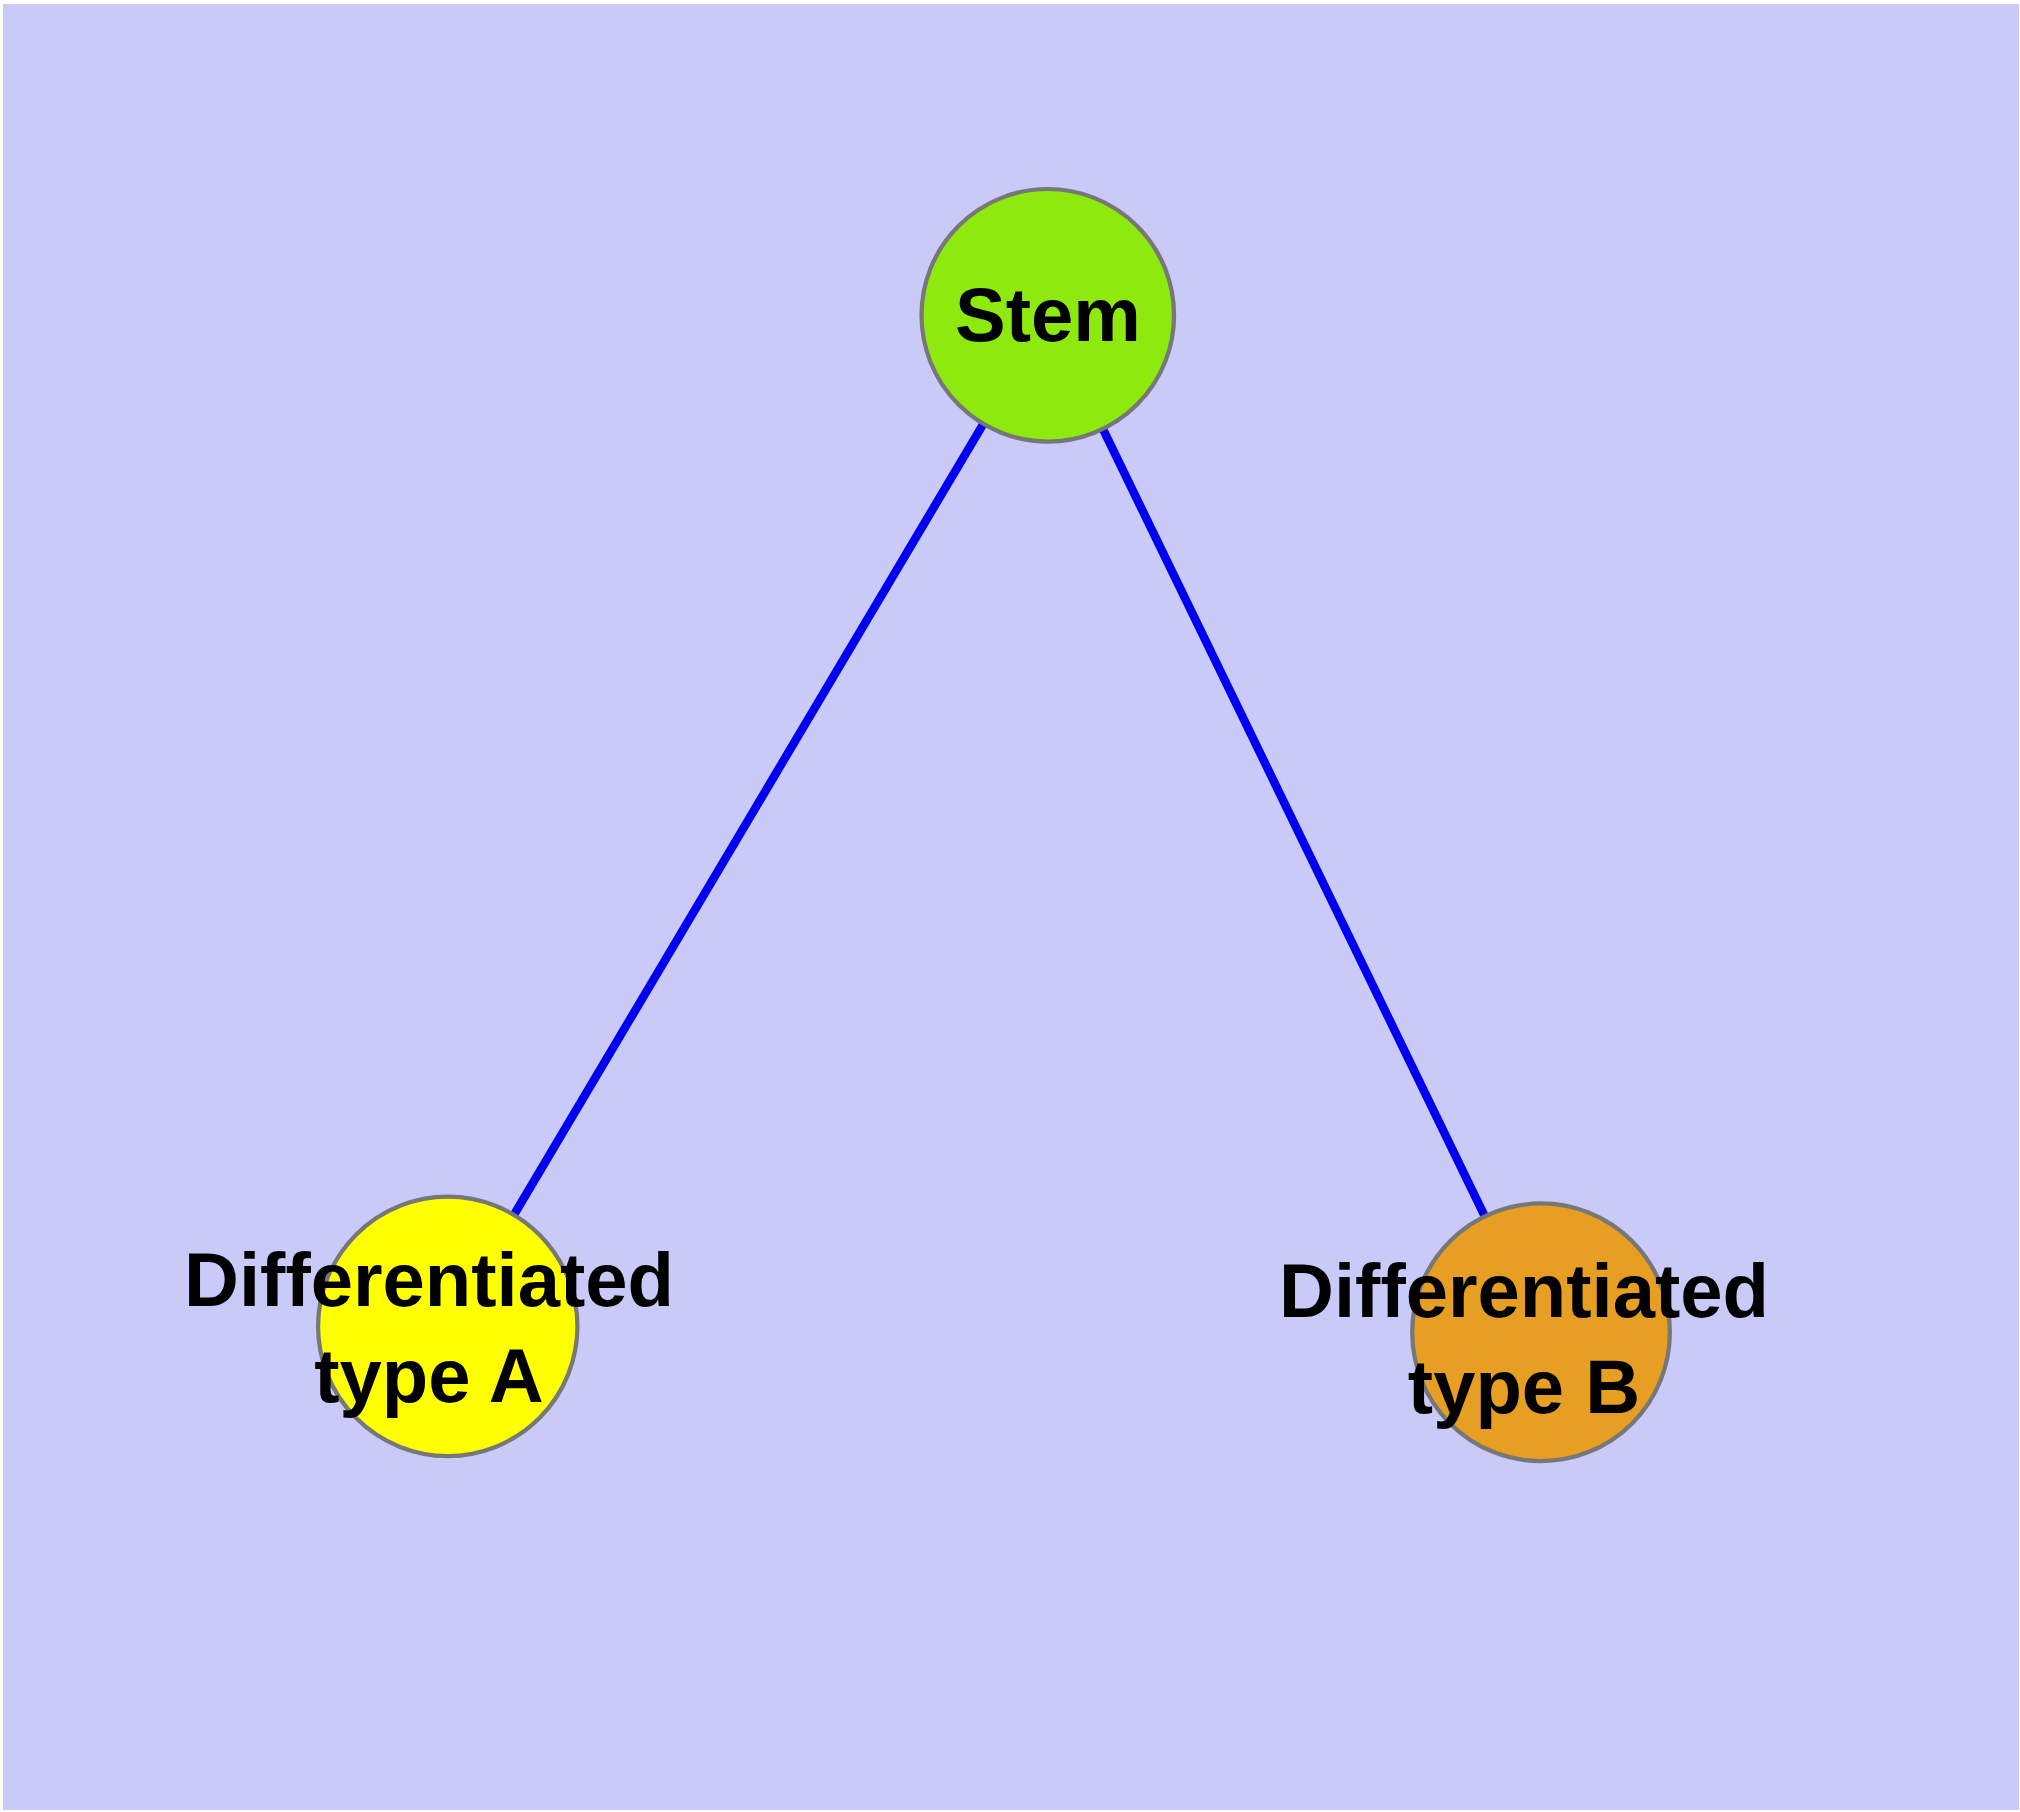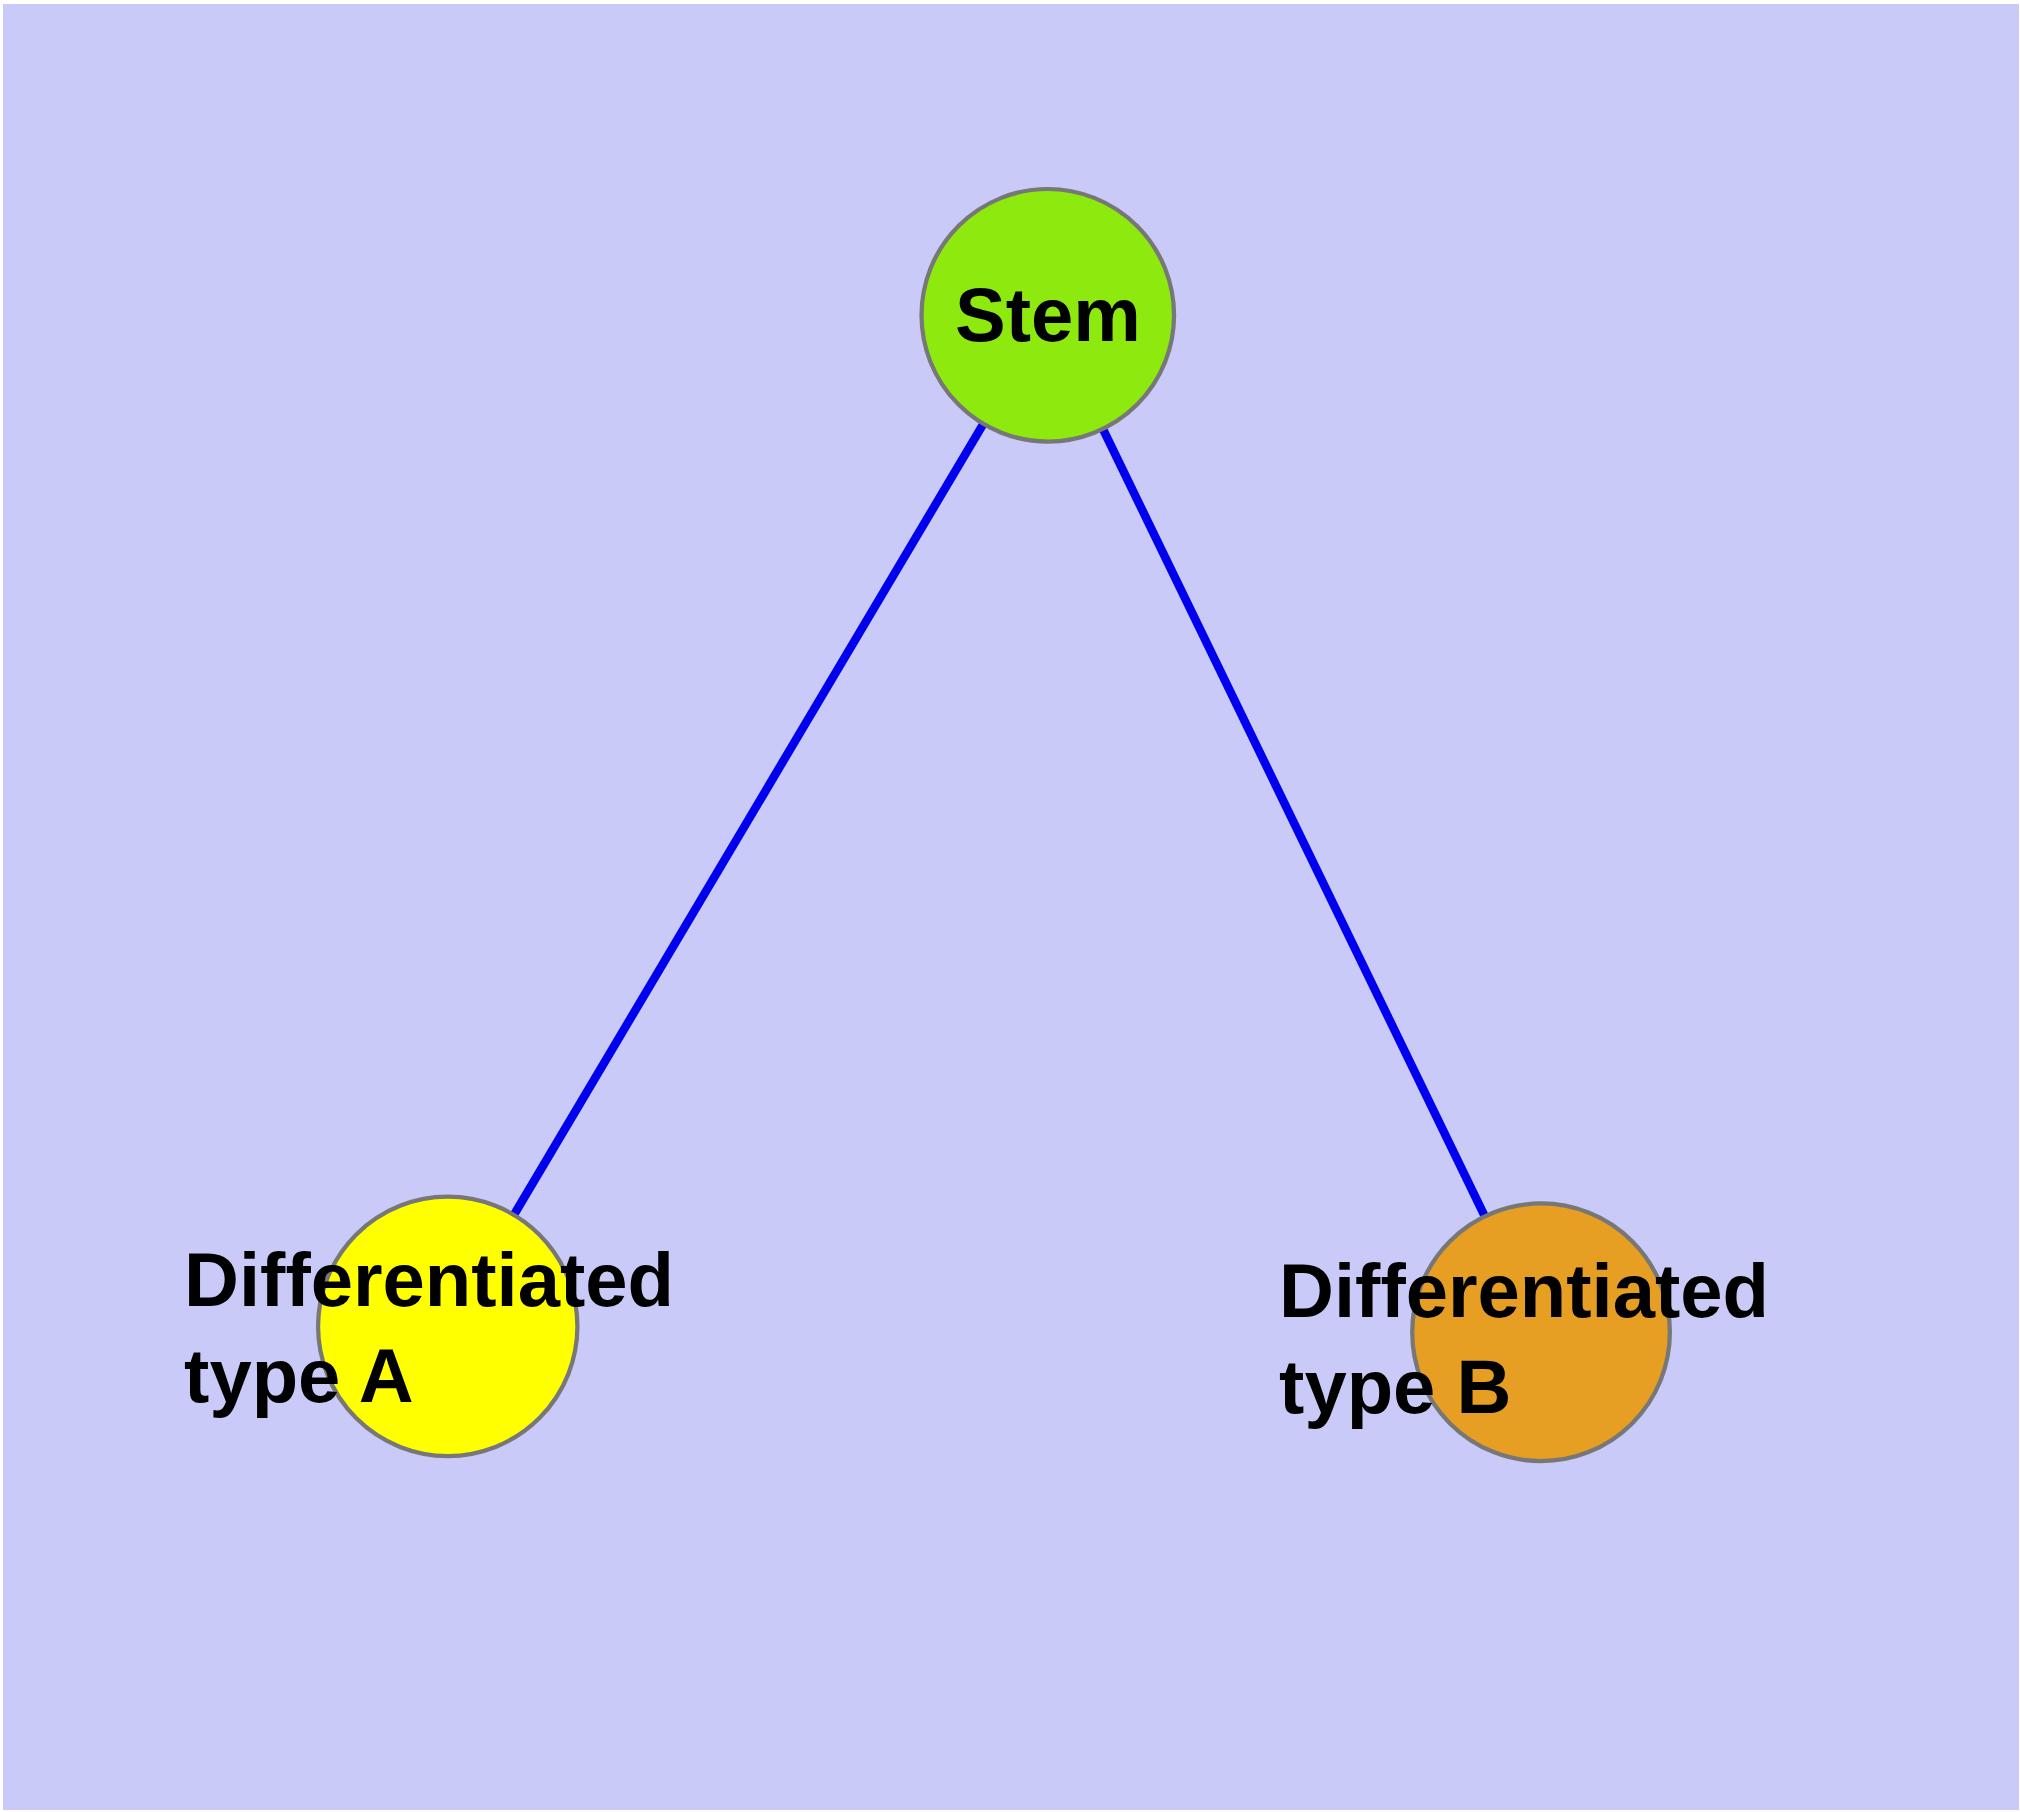--- a/index.html
+++ b/index.html
@@ -26,20 +26,21 @@
     position: absolute;
     left: 0;
     top: 0;
     width: 2021px;
     height: 1812px;
     display: block;
   }
   .node-label {
     position: absolute;
     transform: translate(-50%, -50%);
+    text-align: center;
     white-space: pre;
     font-weight: bold;
     font-family: "Liberation Sans", "DejaVu Sans", sans-serif;
   }
 </style>
 </head>
 <body style="background: rgb(255, 255, 255);">
 
 <div class="page" style="width: 2021px; height: 1812px; background: rgb(255, 255, 255);">
   <div class="canvas-bg" style="background: rgb(202, 202, 248);"></div>

